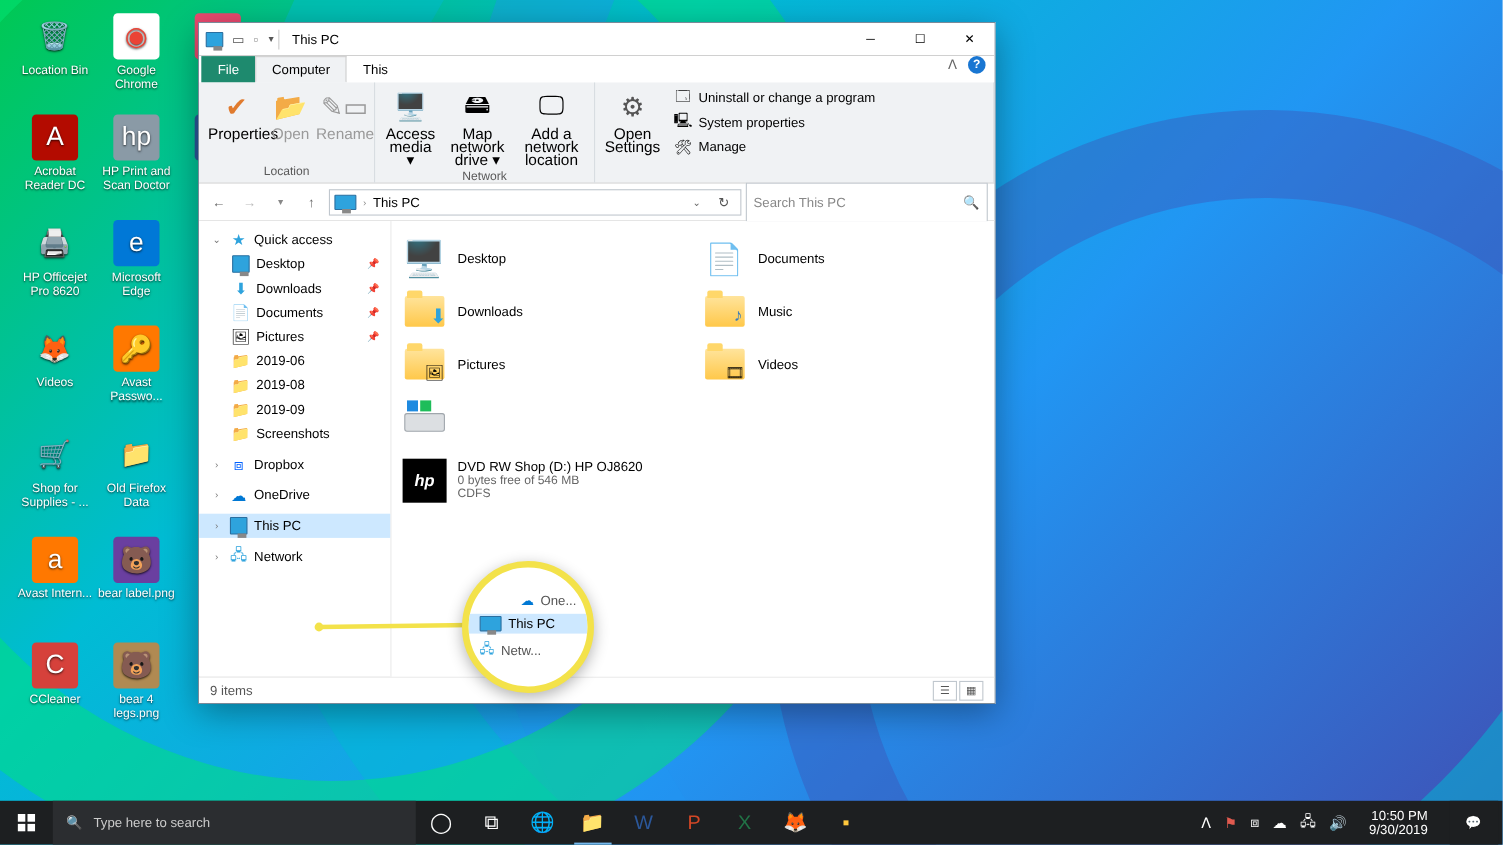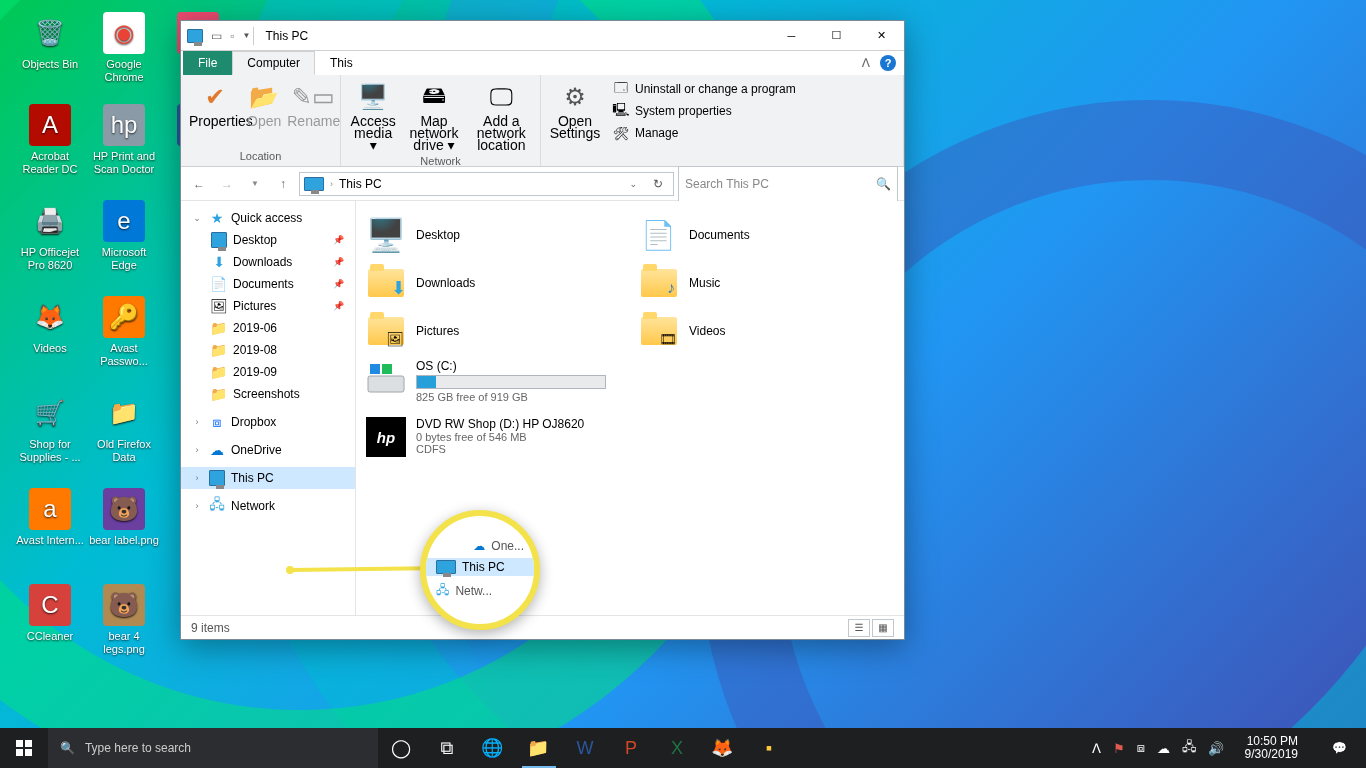--- a/index.html
+++ b/index.html
@@ -24,21 +24,21 @@
 
 
 #titlebar{height:30px;background:#fff;display:flex;align-items:center;padding-left:6px;border-bottom:1px solid #d0d0d0}
 .tb-icon{width:16px;height:16px;margin-right:4px;display:inline-flex;align-items:center;justify-content:center}
 .qat{display:flex;gap:8px;margin-left:4px;align-items:center}
 #titlebar .title{margin-left:10px}
 .winbtns{margin-left:auto;display:flex}
 .winbtn{width:45px;height:29px;display:flex;align-items:center;justify-content:center;font-size:11px}
 
 
-#ribbon-tabs{height:24px;display:flex;background:#fff;align-items:center;padding-left:2px}
+#ribbon-tabs{height:24px;display:flex;background:#fff;align-items:flex-start;padding-left:2px}
 .rtab{padding:4px 14px;border:1px solid transparent;cursor:pointer}
 .rtab.file{background:#1e8a6e;color:#fff;border-radius:0}
 .rtab.active{border:1px solid #d0d0d0;border-bottom:1px solid #f0f2f4;background:#f0f2f4}
 .rtab-right{margin-left:auto;display:flex;align-items:center;gap:10px;padding-right:8px}
 .help-icon{width:16px;height:16px;border-radius:50%;background:#1976d2;color:#fff;display:flex;align-items:center;justify-content:center;font-size:11px;font-weight:bold}
 
 
 #ribbon{height:92px;background:#f0f2f4;border-bottom:1px solid #d0d0d0;display:flex}
 .rgroup{border-right:1px solid #d8dde1;padding:2px 6px;display:flex;flex-direction:column}
 .rgroup .gbody{flex:1;display:flex;gap:2px;align-items:flex-start}
@@ -123,21 +123,21 @@
 <body>
 
 <div class="curve c1"></div>
 <div class="curve c2"></div>
 <div class="curve c3"></div>
 <div class="curve c4"></div>
 
 <div id="desktop">
     <div class="di" style="left: 14px; top: 12px;">
       <div class="ic">🗑️</div>
-      <span>Objects Bin</span>
+      <span>Location Bin</span>
     </div>
     <div class="di" style="left: 88px; top: 12px;">
       <div class="ic" style="background: rgb(255, 255, 255); color: rgb(234, 67, 53);">◉</div>
       <span>Google Chrome</span>
     </div>
     <div class="di" style="left: 162px; top: 12px;">
       <div class="ic" style="background: rgb(232, 74, 111);">֎</div>
       <span></span>
     </div>
     <div class="di" style="left: 14px; top: 104px;">
@@ -424,27 +424,20 @@
           </div>
         <div class="drive">
           <div class="dic">
               <svg width="40" height="34" viewBox="0 0 40 34">
                 <rect x="2" y="14" width="36" height="16" rx="2" fill="#dcdfe2" stroke="#a0a6ac"></rect>
                 <rect x="4" y="2" width="10" height="10" fill="#1e8ae0"></rect>
                 <rect x="16" y="2" width="10" height="10" fill="#1ebd5a"></rect>
                 <rect x="4" y="14" width="10" height="0"></rect>
               </svg>
             </div>
-          <div class="dinfo">
-            <div>OS (C:)</div>
-            <div class="bar">
-                <div class="barfill" id="cbar" style="width: 10%;"></div>
-              </div>
-            <div class="sub">825 GB free of 919 GB</div>
-          </div>
         </div>
         <div class="dvd">
           <div class="dic">hp</div>
           <div class="dinfo">
             <div>DVD RW Shop (D:) HP OJ8620</div>
             <div class="sub">0 bytes free of 546 MB</div>
             <div class="sub">CDFS</div>
           </div>
         </div>
       </div>

